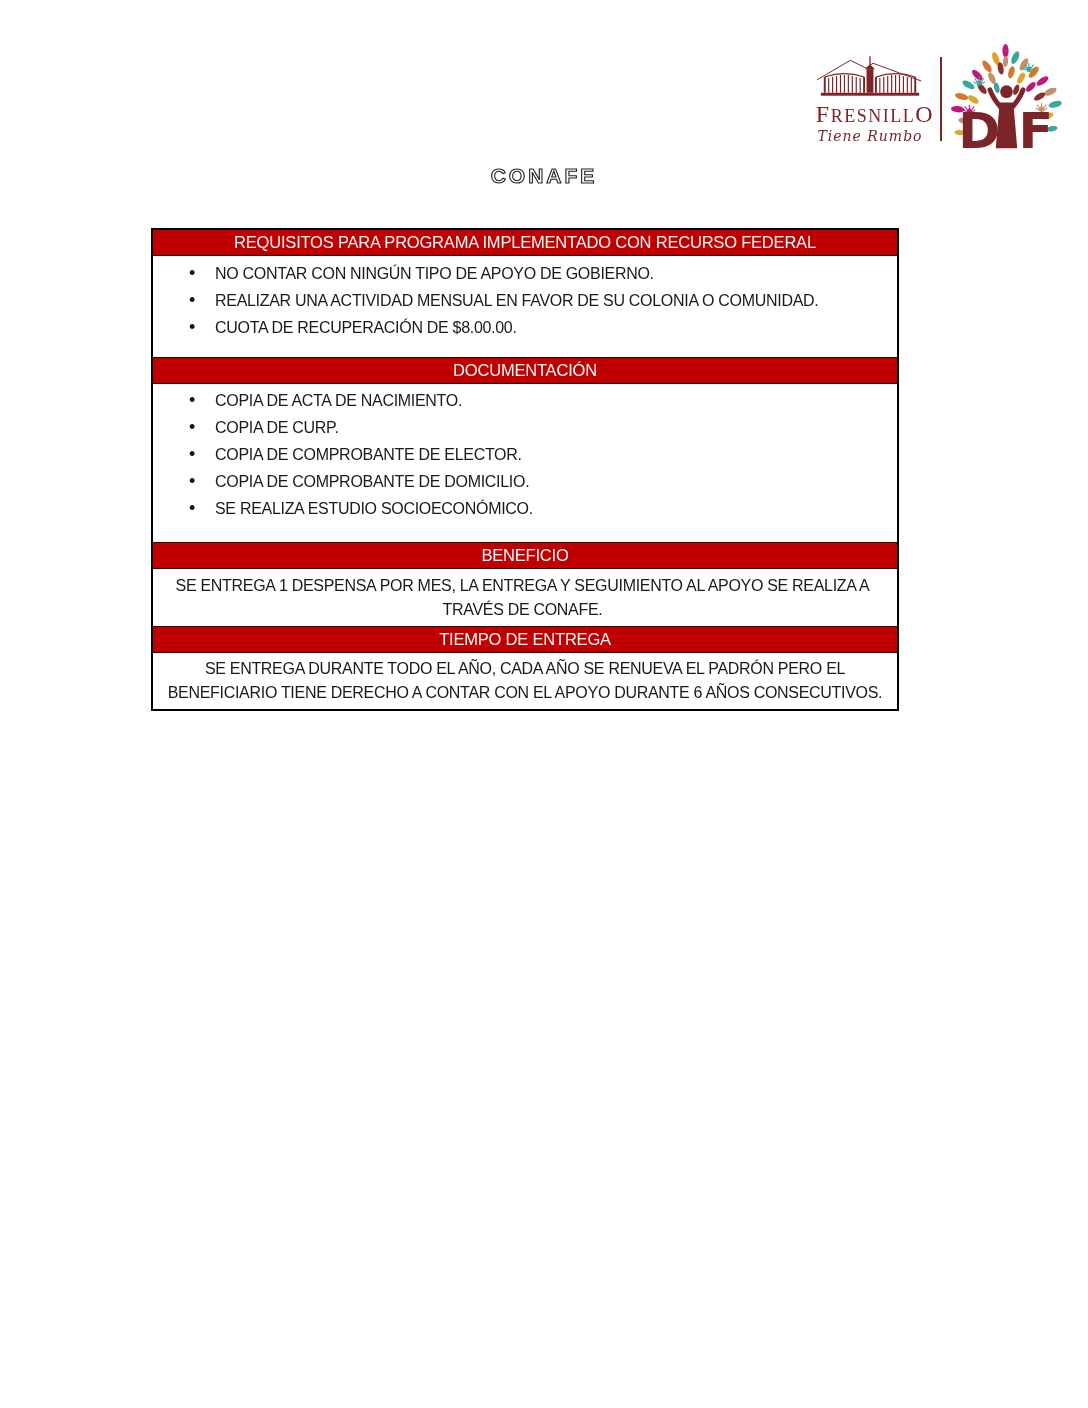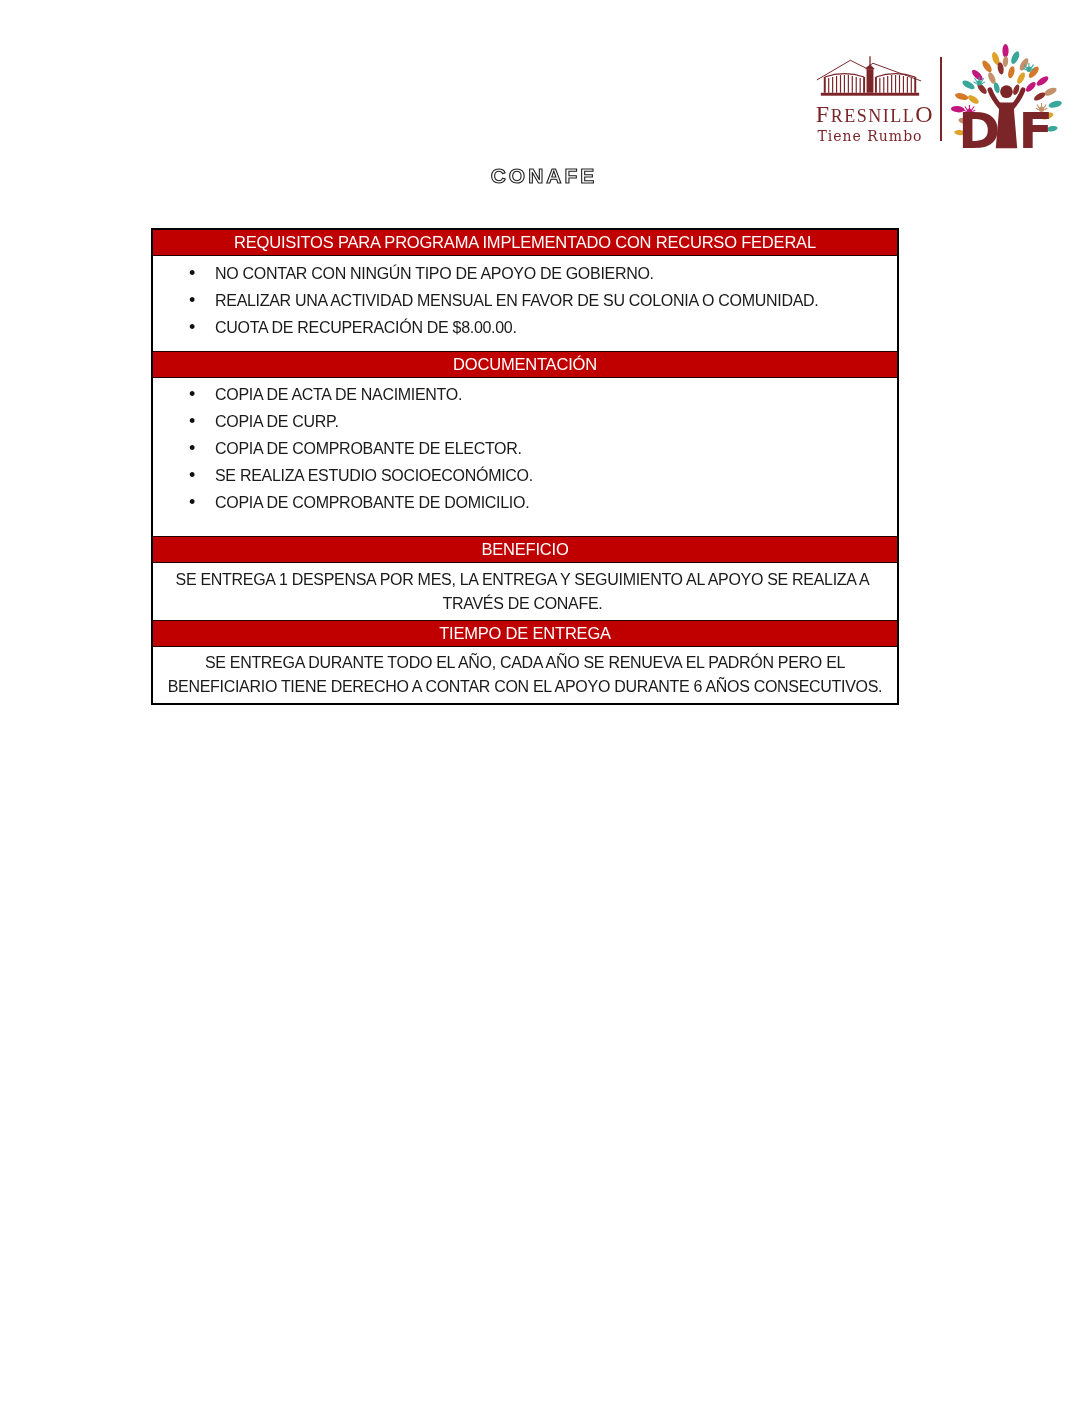--- a/index.html
+++ b/index.html
@@ -27,21 +27,21 @@
   .fresnillo-logo{width:128px;text-align:center;color:var(--maroon);}
   .fresnillo-building{display:block;margin:0 auto 1px auto;}
   .fresnillo-name{
     font-family:"Liberation Serif",serif;
     font-size:18px;letter-spacing:1.5px;font-weight:400;
     white-space:nowrap;line-height:20px;text-align:right;
   }
   .fresnillo-name .cap{font-size:24px;}
   .fresnillo-tagline{
     font-family:"DejaVu Serif",serif;
-    font-size:14px;letter-spacing:1px;
+    font-style:italic;font-size:14px;letter-spacing:1px;
     line-height:18px;margin-top:1px;
   }
   .logo-divider{width:2px;height:84px;background:var(--maroon);margin:0 8px 0 6px;}
   .dif-logo{width:112px;height:112px;}
 
   
   .doc-title{
     position:absolute;top:164px;left:0;width:100%;
     text-align:center;
     font-size:21px;font-weight:bold;letter-spacing:3px;
@@ -72,21 +72,21 @@
     position:relative;
     padding-left:62px;
     font-size:16px;letter-spacing:-0.3px;
     line-height:27px;
   }
   .bullets li::before{
     content:"\2022";
     position:absolute;left:36px;top:0;
     font-size:18px;line-height:27px;color:#111;
   }
-  .bullets-requisitos{padding:4px 0 10px 0;}
+  .bullets-requisitos{padding:4px 0 16px 0;}
   .bullets-documentacion{padding:3px 0 20px 0;}
   .para{
     text-align:center;
     font-size:16px;letter-spacing:-0.3px;
     line-height:24px;
   }
   .para-beneficio{padding:5px 9px 4px 4px;}
   .para-tiempo{padding:4px 0 4px 0;margin:0 -8px;}
 </style>
 </head>
@@ -227,22 +227,22 @@
       <li>NO CONTAR CON NINGÚN TIPO DE APOYO DE GOBIERNO.</li>
       <li>REALIZAR UNA ACTIVIDAD MENSUAL EN FAVOR DE SU COLONIA O COMUNIDAD.</li>
       <li>CUOTA DE RECUPERACIÓN DE $8.00.00.</li>
     </ul>
 
     <div class="sec-header">DOCUMENTACIÓN</div>
     <ul class="bullets bullets-documentacion">
       <li>COPIA DE ACTA DE NACIMIENTO.</li>
       <li>COPIA DE CURP.</li>
       <li>COPIA DE COMPROBANTE DE ELECTOR.</li>
+      <li>COPIA DE COMPROBANTE DE DOMICILIO.</li>
       <li>SE REALIZA ESTUDIO SOCIOECONÓMICO.</li>
-      <li>COPIA DE COMPROBANTE DE DOMICILIO.</li>
     </ul>
 
     <div class="sec-header">BENEFICIO</div>
     <div class="para para-beneficio">
       <div>SE ENTREGA 1 DESPENSA POR MES, LA ENTREGA Y SEGUIMIENTO AL APOYO SE REALIZA A</div>
       <div>TRAVÉS DE CONAFE.</div>
     </div>
 
     <div class="sec-header">TIEMPO DE ENTREGA</div>
     <div class="para para-tiempo">

